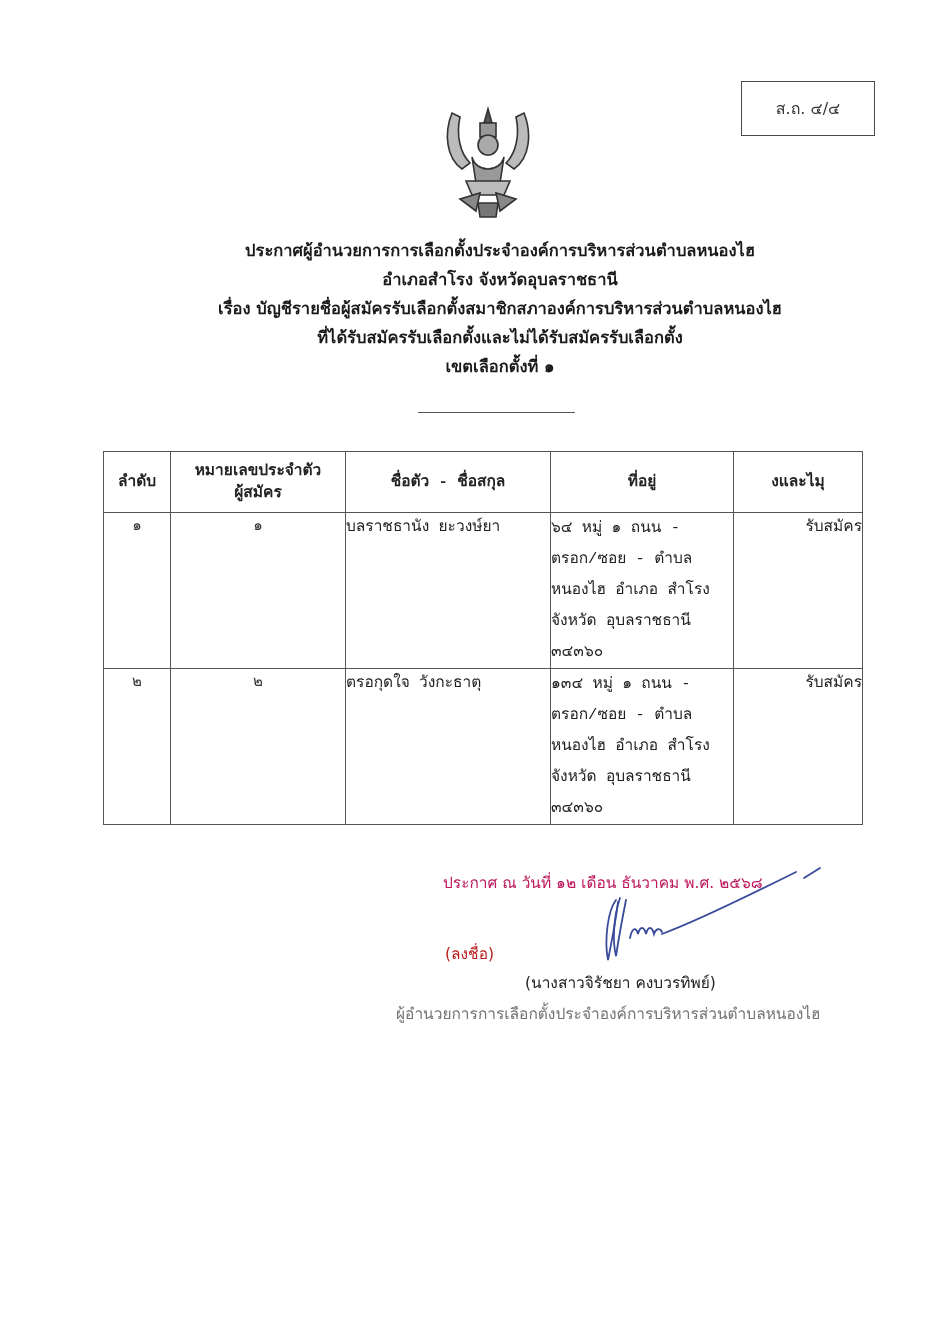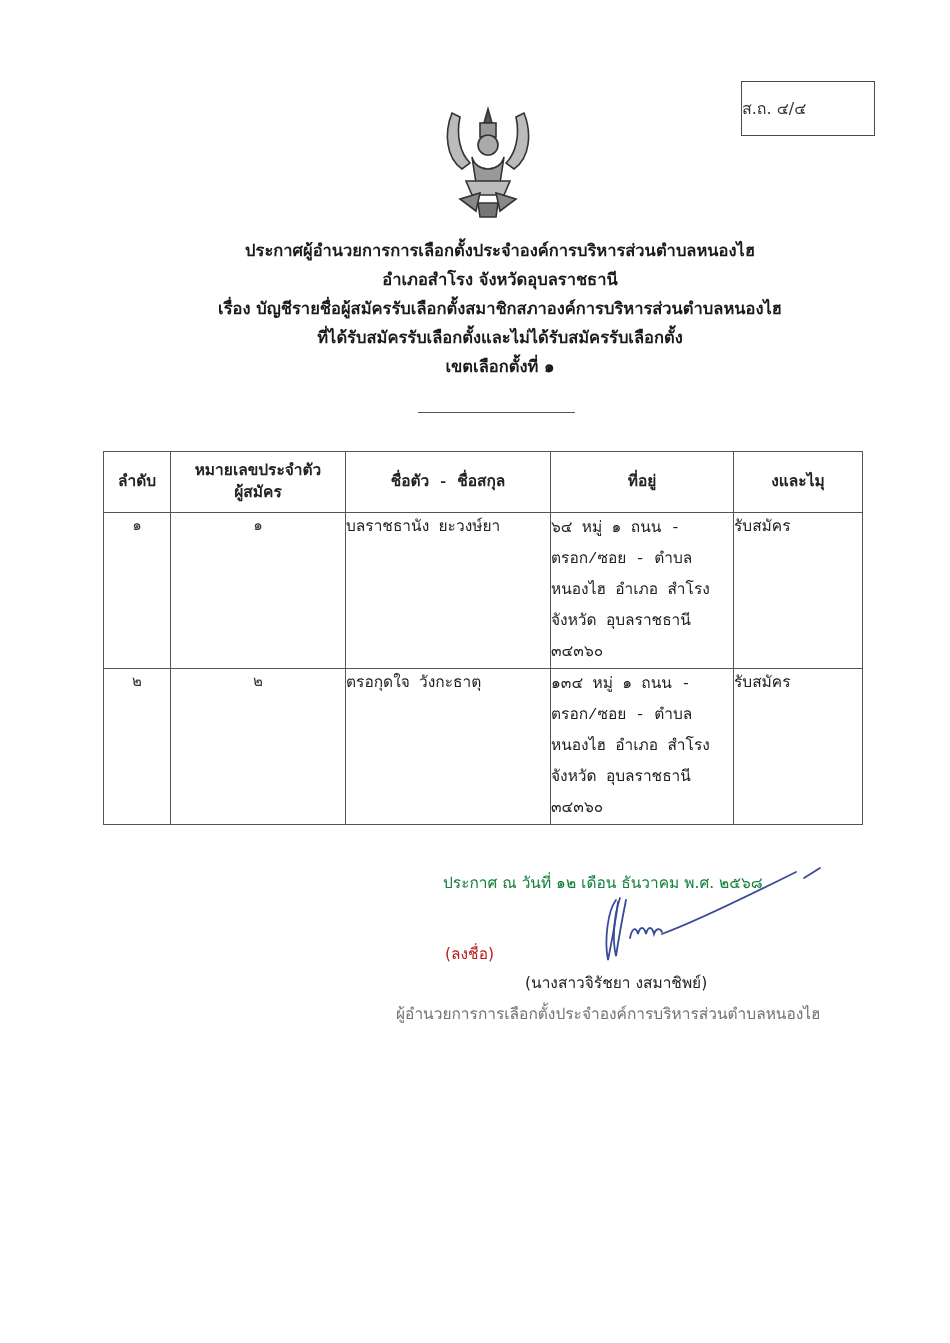--- a/index.html
+++ b/index.html
@@ -9,21 +9,21 @@
     position: relative;
     font-family: "DejaVu Sans", "Liberation Sans", sans-serif;
     color: #1e1e1e;
     overflow: hidden;
   }
   .doc-code {
     position: absolute; left: 741px; top: 81px;
     width: 134px; height: 55px;
     border: 1.5px solid #4a4a4a;
     box-sizing: border-box;
-    display: flex; align-items: center; justify-content: flex-start;
+    display: flex; align-items: center; justify-content: center;
     font-size: 16px; color: #333;
   }
   .garuda {
     position: absolute; left: 440px; top: 103px; width: 96px; height: 118px;
   }
   .heading {
     position: absolute; left: 0; top: 236px; width: 1000px;
     text-align: center;
   }
   .heading .line {
@@ -48,25 +48,25 @@
     padding: 0;
   }
   table.cands th {
     height: 60px; vertical-align: middle; text-align: center;
     font-weight: bold; font-size: 15.5px; line-height: 22px; color: #222;
   }
   table.cands td { height: 154px; }
   td.c-center { text-align: center; padding-top: 10px; }
   td.c-name { padding: 8px 0 0 9px; }
   td.c-addr { padding: 8px 0 0 8px; line-height: 31px; }
-  td.c-note { text-align: left; padding-top: 8px; }
+  td.c-note { text-align: right; padding-top: 8px; }
   .thaidigit { font-size: 15px; color: #333; }
   .announce-date {
     position: absolute; left: 443px; top: 870px;
-    font-size: 15.5px; white-space: nowrap; color: #15803d;
+    font-size: 15.5px; white-space: nowrap; color: #be185d;
   }
   .sign-label {
     position: absolute; left: 445px; top: 941px;
     font-size: 15.5px; color: #b91c1c;
   }
   .signature {
     position: absolute; left: 590px; top: 860px; width: 240px; height: 110px;
   }
   .signer-name {
     position: absolute; left: 525px; top: 970px;
@@ -165,14 +165,14 @@
   <g fill="none" stroke="#3a4a9a" stroke-width="1.8" stroke-linecap="round">
     <path d="M26 40 C18 50 14 80 18 100 C22 80 26 60 28 42"></path>
     <path d="M30 38 C24 55 22 80 26 96 C30 70 34 50 36 40"></path>
     <path d="M40 78 C42 68 46 66 48 74 C50 66 54 66 56 74 C58 66 62 66 64 74 C66 68 70 68 72 72"></path>
     <path d="M72 74 C110 60 170 30 206 12"></path>
     <path d="M214 18 L230 8"></path>
   </g>
 </svg>
 
 <div class="sign-label">(ลงชื่อ)</div>
-<div class="signer-name">(นางสาวจิรัชยา งสมาชิพย์)</div>
+<div class="signer-name">(นางสาวจิรัชยา คงบวรทิพย์)</div>
 <div class="signer-title">ผู้อำนวยการการเลือกตั้งประจำองค์การบริหารส่วนตำบลหนองไฮ</div>
 
 </body></html>

